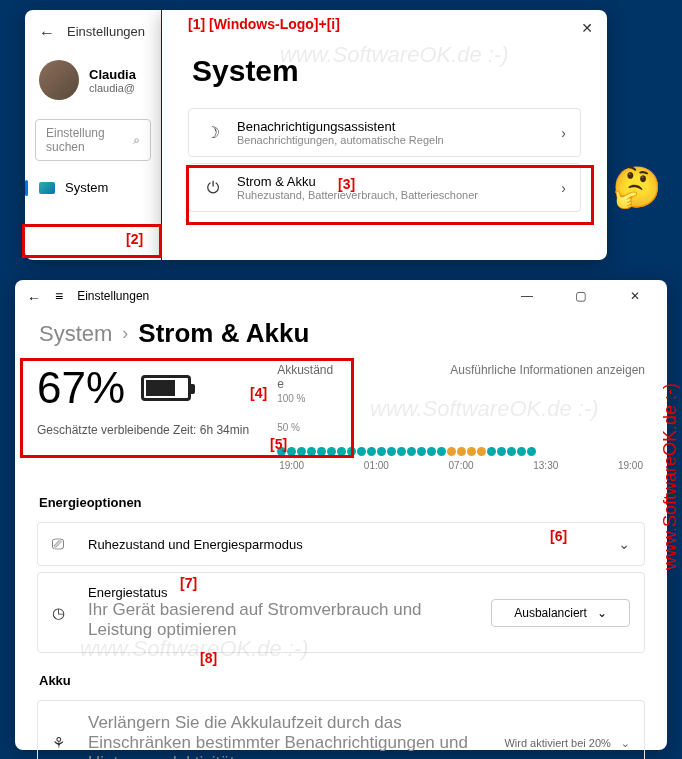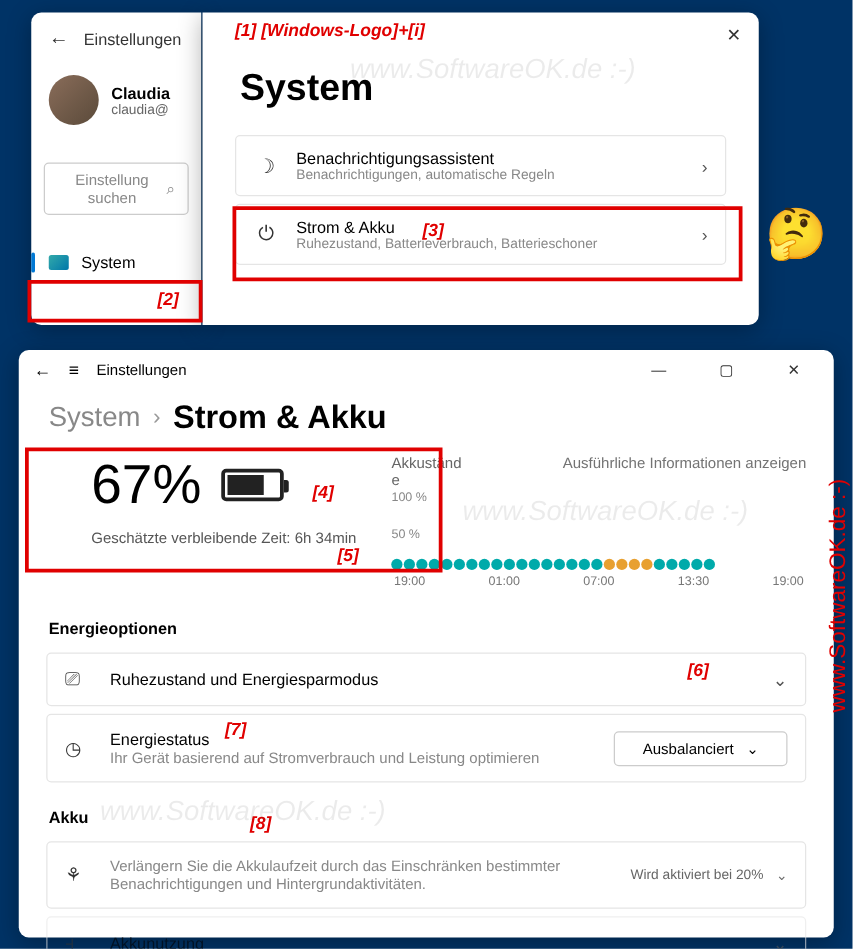--- a/index.html
+++ b/index.html
@@ -7,21 +7,21 @@
 
 
 .win1 { position: absolute; top: 10px; left: 25px; width: 136px; height: 250px; background: #fff; border-radius: 8px 0 0 8px; box-shadow: 0 4px 20px rgba(0,0,0,0.3); }
 .win1-header { display: flex; align-items: center; padding: 12px 14px; gap: 12px; }
 .back-arrow { font-size: 16px; color: #333; cursor: pointer; }
 .win1-title { font-size: 13px; color: #333; }
 .profile { display: flex; align-items: center; padding: 8px 14px; gap: 10px; }
 .avatar { width: 40px; height: 40px; border-radius: 50%; background: linear-gradient(135deg,#8a6d5a,#5a4a3a); }
 .profile-name { font-weight: 600; font-size: 13px; }
 .profile-email { font-size: 11px; color: #666; }
-.search-box { margin: 22px 10px; padding: 6px 10px; border: 1px solid #ccc; border-radius: 4px; display: flex; align-items: center; justify-content: space-between; font-size: 12px; color: #888; text-align: center; }
+.search-box { margin: 11px 10px; padding: 6px 10px; border: 1px solid #ccc; border-radius: 4px; display: flex; align-items: center; justify-content: space-between; font-size: 12px; color: #888; }
 .nav-item { display: flex; align-items: center; padding: 8px 14px; gap: 10px; position: relative; }
 .nav-marker { position: absolute; left: 0; width: 3px; height: 16px; background: #0078d4; border-radius: 2px; }
 .nav-glyph { width: 16px; height: 12px; background: linear-gradient(135deg,#3aa,#07a); border-radius: 2px; }
 .nav-label { font-size: 13px; }
 
 .win1b { position: absolute; top: 10px; left: 162px; width: 445px; height: 250px; background: #fff; border-radius: 0 8px 8px 0; box-shadow: 0 4px 20px rgba(0,0,0,0.3); }
 .win1b-close { position: absolute; top: 10px; right: 14px; font-size: 14px; color: #333; cursor: pointer; }
 .win1b-title { font-size: 30px; font-weight: 600; padding: 44px 30px 14px; }
 .list-card { margin: 6px 26px; padding: 10px 14px; border: 1px solid #e5e5e5; border-radius: 4px; display: flex; align-items: center; gap: 14px; cursor: pointer; }
 .list-icon { width: 20px; font-size: 16px; color: #333; text-align: center; }
@@ -33,21 +33,21 @@
 
 .win2 { position: absolute; top: 280px; left: 15px; width: 652px; height: 470px; background: #fff; border-radius: 8px; box-shadow: 0 4px 20px rgba(0,0,0,0.3); }
 .win2-titlebar { display: flex; align-items: center; padding: 8px 12px; gap: 14px; }
 .win2-titlebar .spacer { flex: 1; }
 .win-btn { width: 40px; text-align: center; font-size: 12px; color: #333; cursor: pointer; }
 .breadcrumb { display: flex; align-items: center; gap: 10px; padding: 6px 24px 14px; }
 .crumb1 { font-size: 22px; color: #888; cursor: pointer; }
 .crumb-sep { font-size: 18px; color: #999; }
 .crumb2 { font-size: 26px; font-weight: 600; }
 
-.battery-block { display: flex; padding: 0 22px 10px; gap: 18px; margin-left: 36px; }
+.battery-block { display: flex; padding: 0 22px 10px; gap: 18px; }
 .batt-left { }
 .batt-pct { font-size: 44px; font-weight: 300; display: flex; align-items: center; gap: 16px; }
 .batt-icon-lg { display:inline-block; width: 50px; height: 26px; border: 3px solid #222; border-radius: 4px; position: relative; }
 .batt-icon-lg::after { content:''; position:absolute; right:-7px; top:6px; width:4px; height:10px; background:#222; border-radius:0 2px 2px 0; }
 .batt-icon-lg::before { content:''; position:absolute; left:2px; top:2px; width:65%; height:calc(100% - 4px); background:#222; }
 .batt-est { font-size: 12px; color: #555; margin-top: 10px; }
 
 .batt-right { flex: 1; padding-left: 10px; }
 .batt-right-top { display: flex; justify-content: space-between; font-size: 12px; }
 .batt-stand { color: #666; }
@@ -58,27 +58,27 @@
 .dot { width: 9px; height: 9px; border-radius: 50%; }
 .teal { background: #0aa; }
 .amber { background: #e8a030; }
 .times-row { display: flex; justify-content: space-between; font-size: 10px; color: #777; margin-top: 4px; padding: 0 2px; }
 
 .section-head { padding: 14px 24px 6px; font-size: 13px; font-weight: 600; }
 .setting-card { margin: 6px 22px; padding: 12px 14px; border: 1px solid #e5e5e5; border-radius: 4px; display: flex; align-items: center; gap: 14px; cursor: pointer; }
 .setting-icon { width: 22px; font-size: 15px; color: #333; }
 .setting-text { flex: 1; }
 .setting-title { font-size: 13px; }
-.setting-sub { font-size: 12px; color: #888; }
+.setting-sub { font-size: 17px; color: #888; }
 .dropdown { padding: 6px 22px; border: 1px solid #ccc; border-radius: 4px; display: flex; align-items: center; gap: 10px; font-size: 12px; cursor: pointer; }
 .trailing { font-size: 11px; color: #666; display: flex; align-items: flex-start; gap: 10px; }
 
 
 .redbox { position: absolute; border: 3px solid #e00000; pointer-events: none; }
-.redlabel { position: absolute; color: #e00000; font-weight: 700; font-size: 14px; font-family: Arial, sans-serif; font-style: italic; }
+.redlabel { position: absolute; color: #e00000; font-weight: 700; font-size: 14px; font-family: Arial, sans-serif; }
 
 
 .wm { position: absolute; color: rgba(0,0,0,0.08); font-size: 22px; font-family: Arial; font-style: italic; pointer-events: none; }
 .wm-red { position: absolute; color: #e00000; font-size: 18px; font-family: Arial; writing-mode: vertical-rl; transform: rotate(180deg); }
 
 
 .stick { position: absolute; top: 164px; left: 612px; font-size: 40px; color: #000; }
 </style>
 </head>
 <body>

